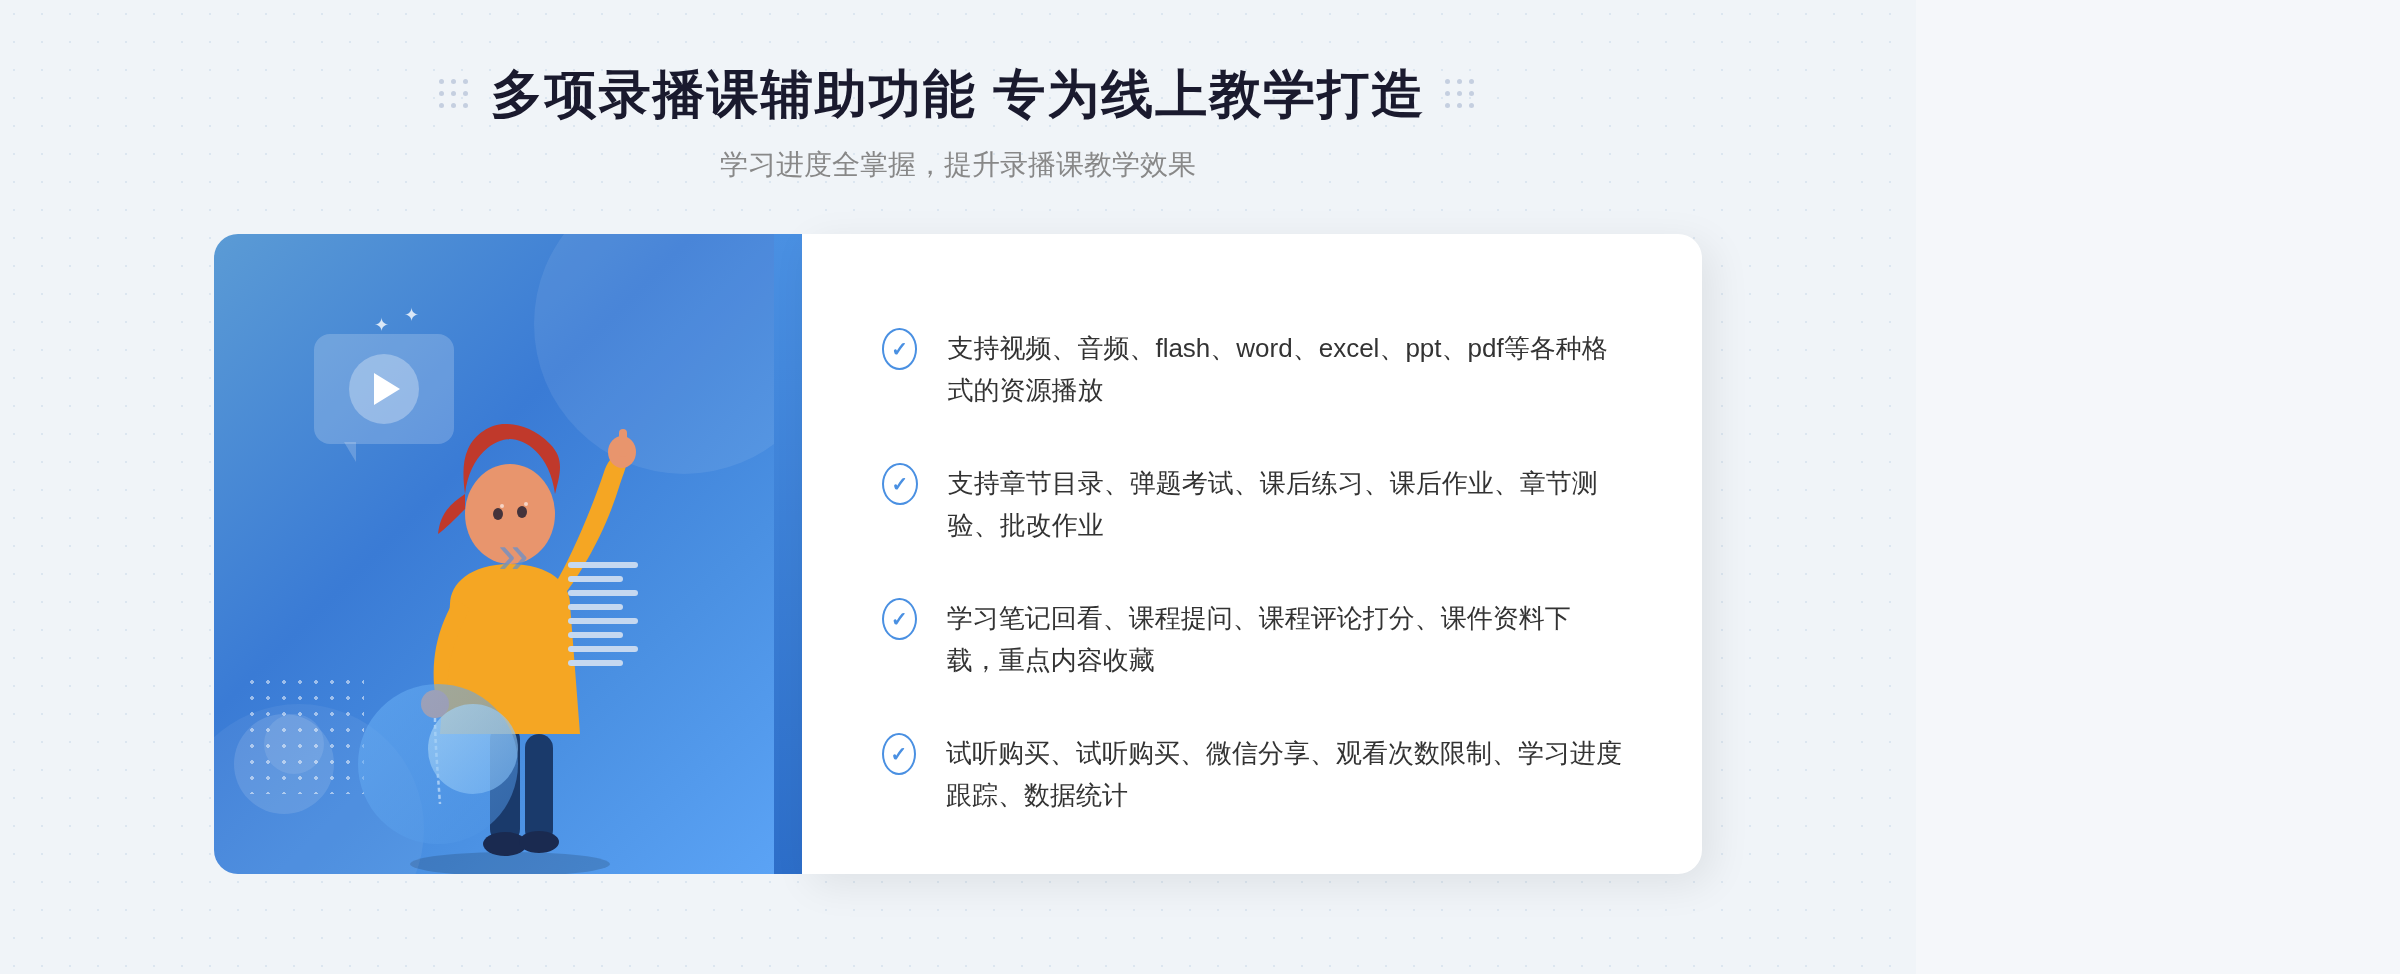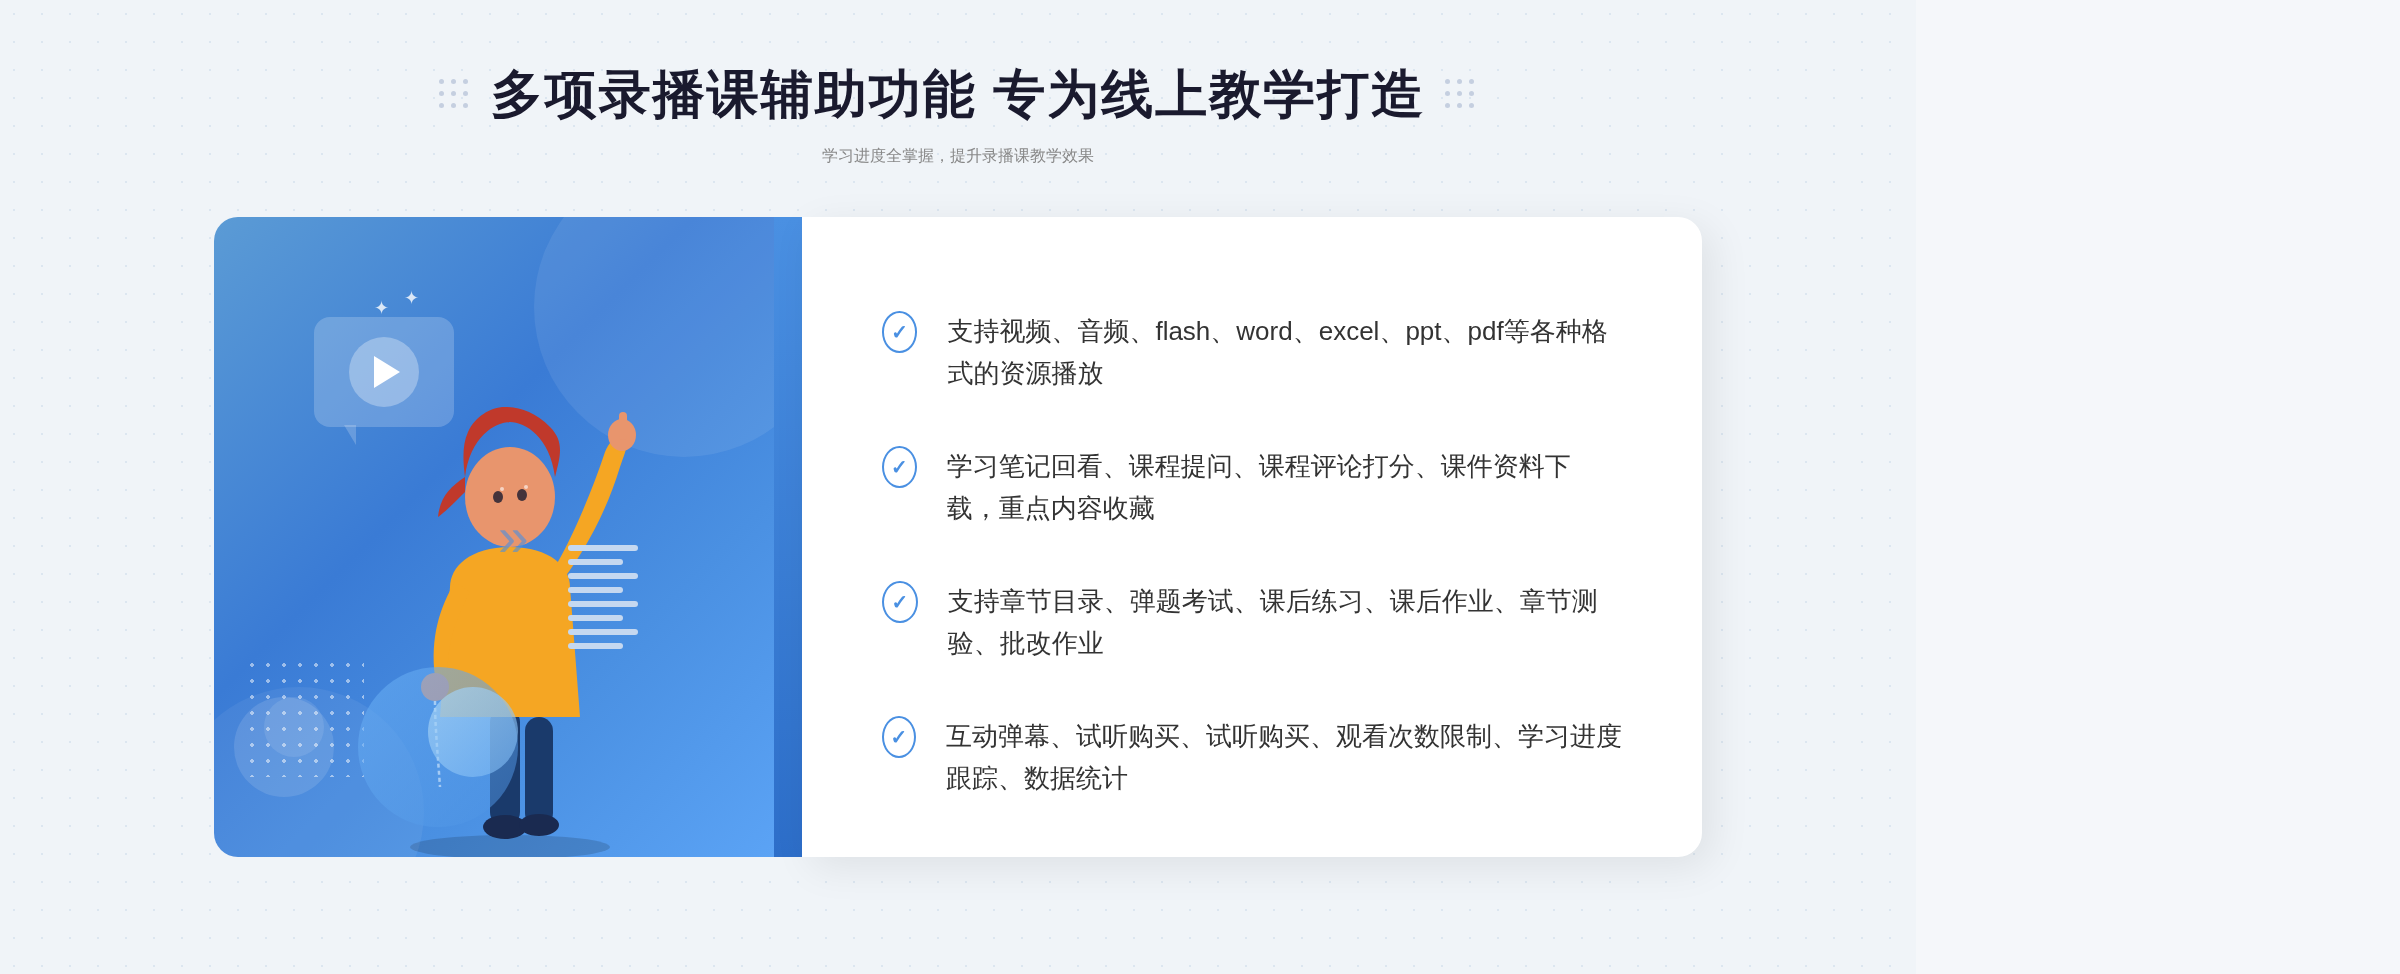--- a/index.html
+++ b/index.html
@@ -71,21 +71,21 @@
     }
 
     .main-title {
       font-size: 52px;
       font-weight: 700;
       color: #1a1a2e;
       letter-spacing: 2px;
     }
 
     .sub-title {
-      font-size: 16px;
+      font-size: 28px;
       color: #888;
       margin-top: 8px;
       font-weight: 400;
     }
 
     .content-section {
       position: relative;
       z-index: 2;
       display: flex;
       align-items: center;
@@ -390,28 +390,28 @@
 
     <div class="features-card">
 
       <div class="feature-item">
         <div class="check-circle"></div>
         <span class="feature-text">支持视频、音频、flash、word、excel、ppt、pdf等各种格式的资源播放</span>
       </div>
 
       <div class="feature-item">
         <div class="check-circle"></div>
-        <span class="feature-text">学习笔记回看、课程提问、课程评论打分、课件资料下载，重点内容收藏</span>
+        <span class="feature-text">支持章节目录、弹题考试、课后练习、课后作业、章节测验、批改作业</span>
       </div>
 
       <div class="feature-item">
         <div class="check-circle"></div>
-        <span class="feature-text">支持章节目录、弹题考试、课后练习、课后作业、章节测验、批改作业</span>
+        <span class="feature-text">学习笔记回看、课程提问、课程评论打分、课件资料下载，重点内容收藏</span>
       </div>
 
       <div class="feature-item">
         <div class="check-circle"></div>
-        <span class="feature-text">互动弹幕、试听购买、试听购买、观看次数限制、学习进度跟踪、数据统计</span>
+        <span class="feature-text">试听购买、试听购买、微信分享、观看次数限制、学习进度跟踪、数据统计</span>
       </div>
 
     </div>
   </div>
 </div>
 
 </body></html>

